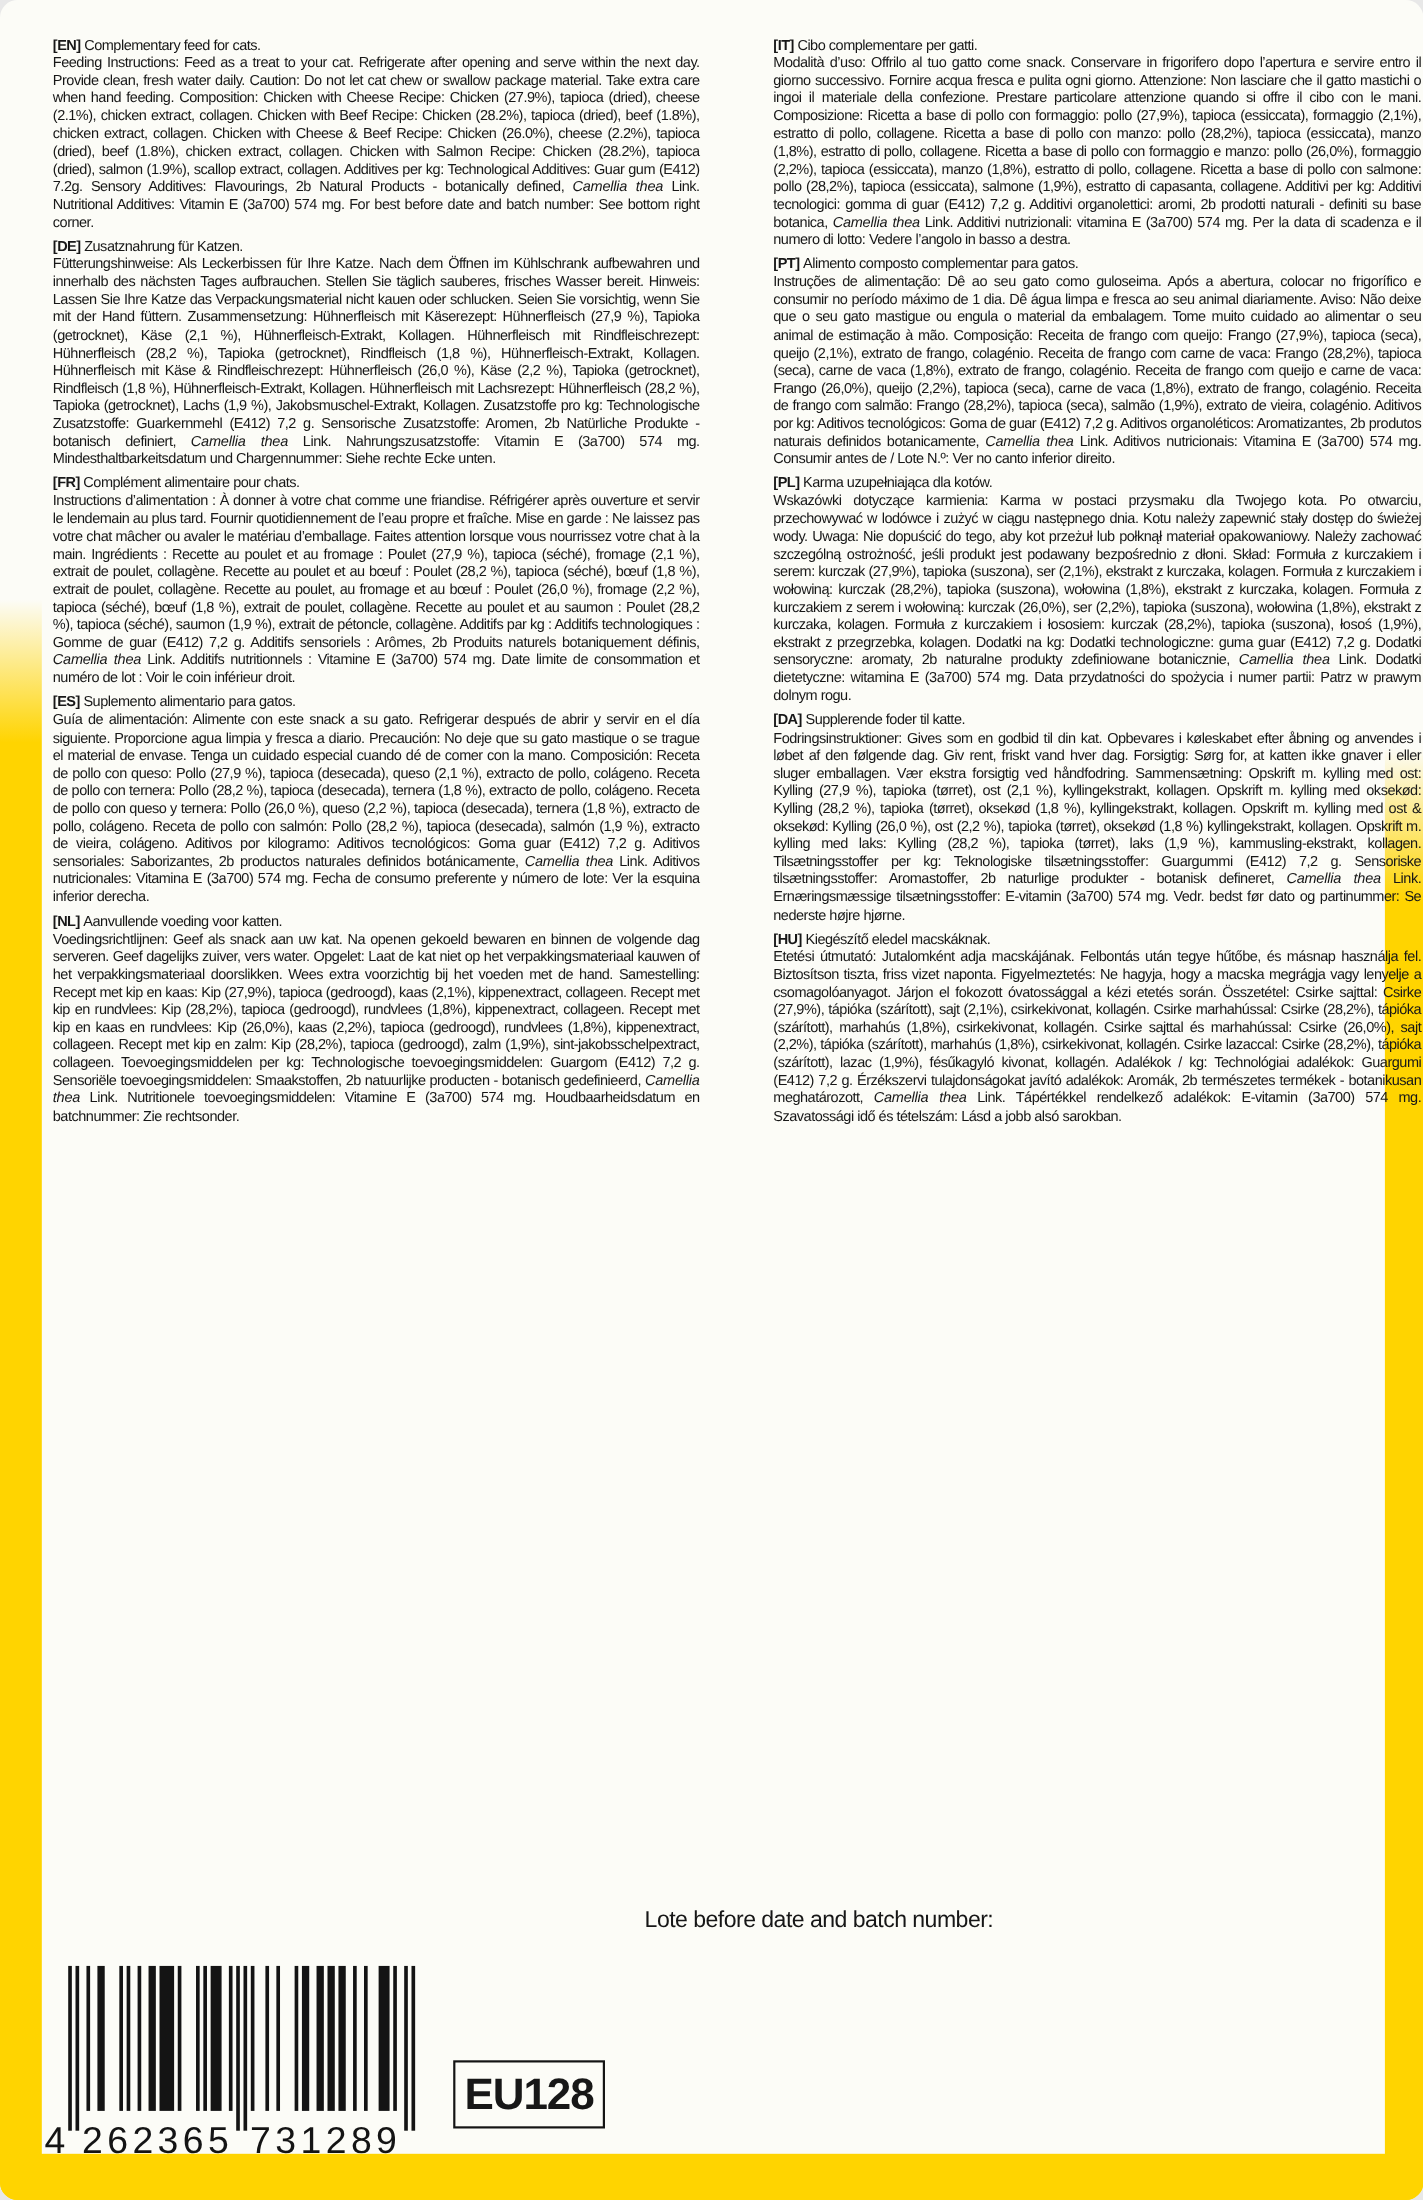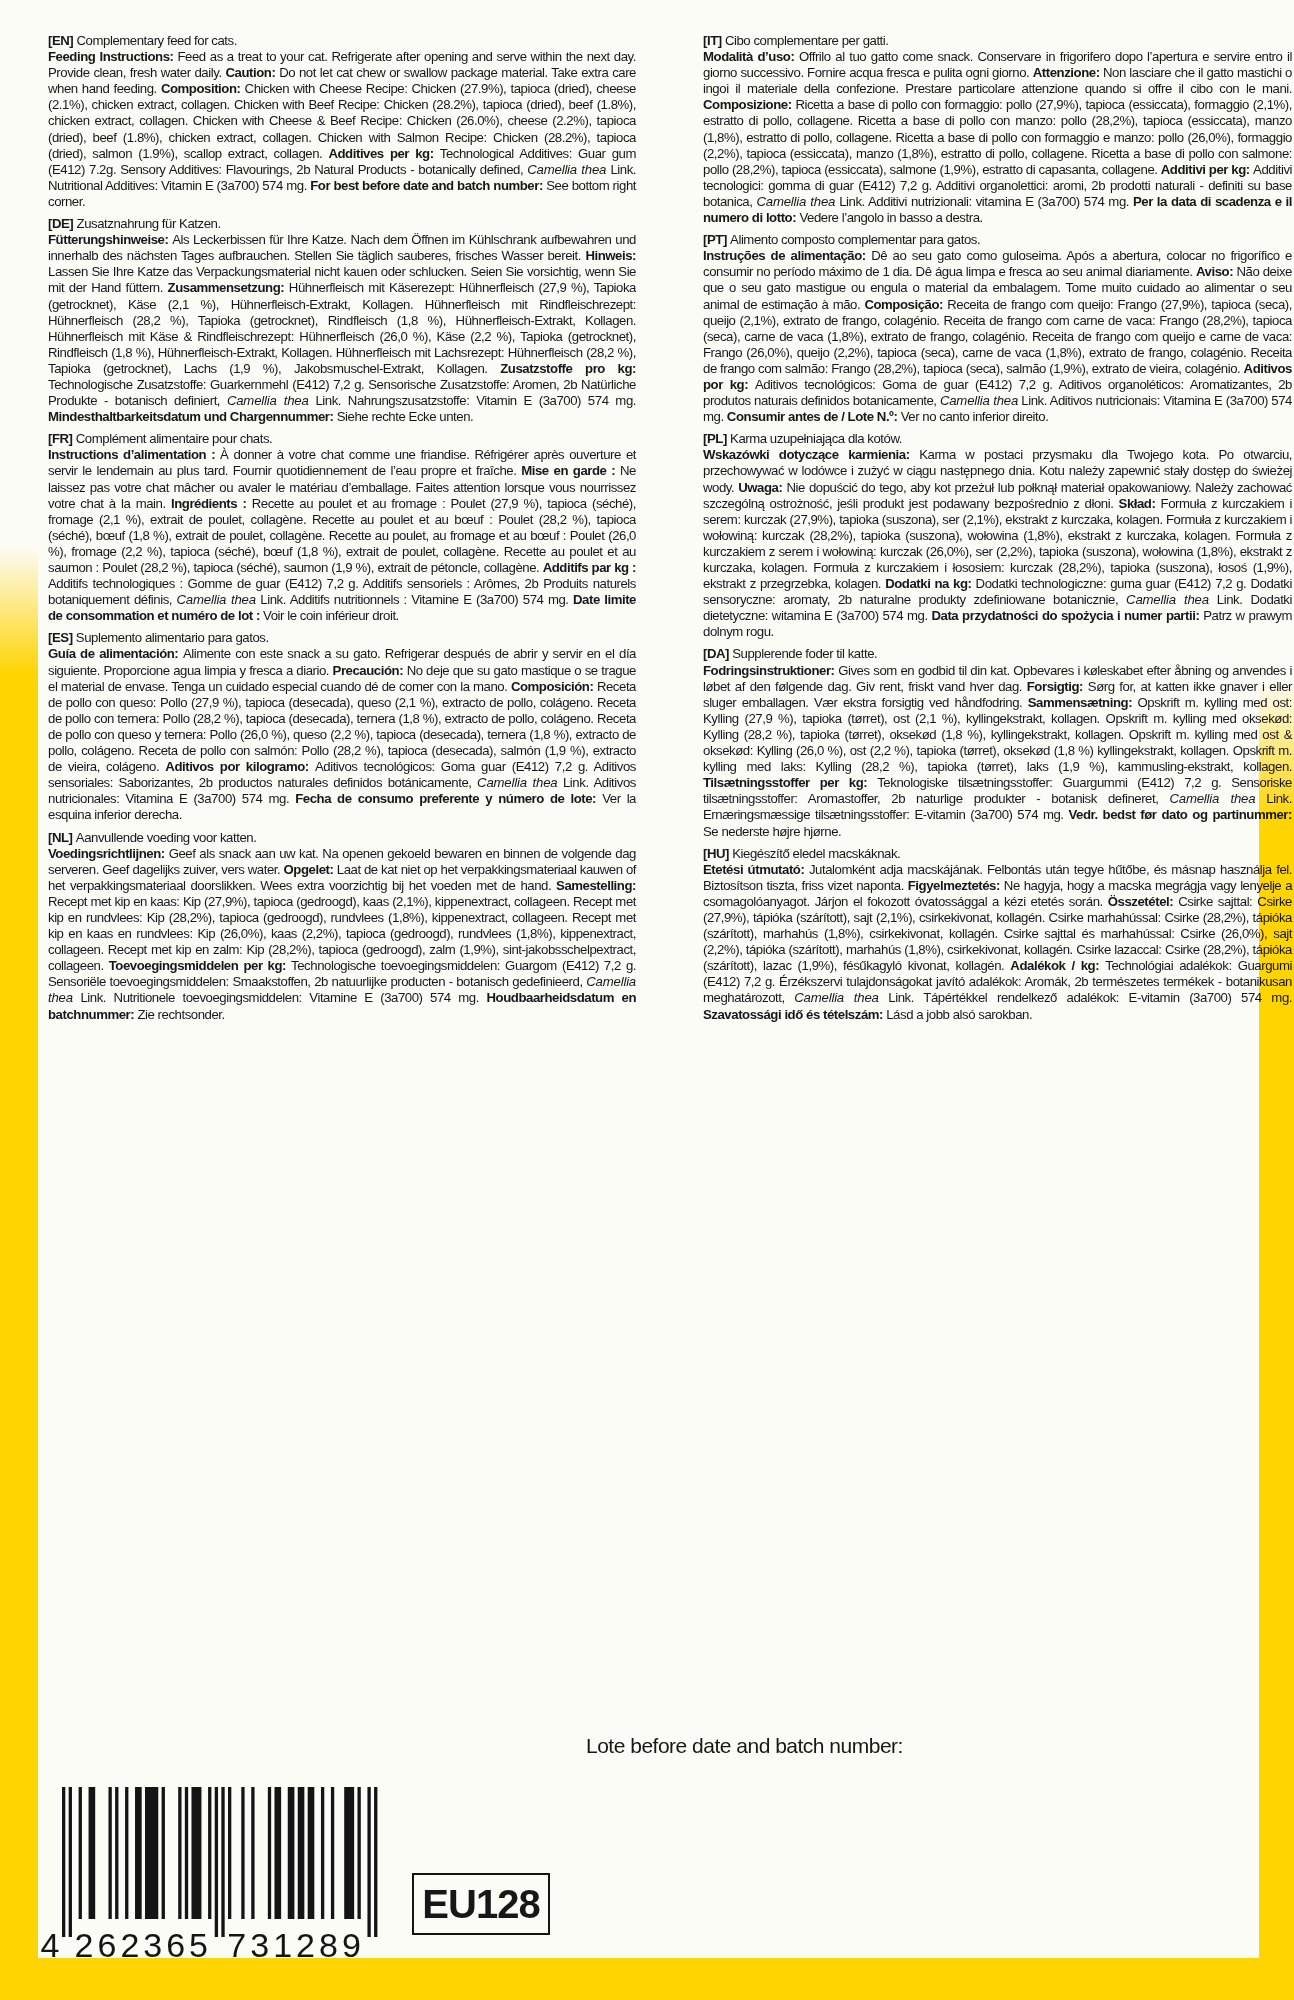--- a/index.html
+++ b/index.html
@@ -1,37 +1,38 @@
 <!DOCTYPE html>
 <html style="--yellow: #ffd400; --paper: #fcfcf7; --ink: #171717;"><head>
 <meta charset="utf-8">
 <style>
   html,body{margin:0;padding:0;background:#e8e8e8;}
   .page{
     position:relative;width:1294px;height:2000px;overflow:hidden;
     background:var(--paper,#fcfcf7);
     font-family:"Liberation Sans","DejaVu Sans",sans-serif;
     color:var(--ink,#171717);
+    border-radius:16px;
   }
   .edge{position:absolute;pointer-events:none;}
   .edge-left{left:0;top:0;width:38px;height:100%;
     background:linear-gradient(to bottom, rgba(255,212,0,0) 0px, rgba(255,212,0,0) 545px, var(--yellow,#ffd400) 675px, var(--yellow,#ffd400) 100%);}
   .edge-right{right:0;top:0;width:35px;height:100%;
     background:linear-gradient(to bottom, rgba(255,212,0,0) 0px, rgba(255,212,0,0) 680px, var(--yellow,#ffd400) 820px, var(--yellow,#ffd400) 100%);}
   .edge-bottom{left:0;bottom:0;width:100%;height:42px;background:var(--yellow,#ffd400);}
   .col{position:absolute;top:33px;width:588px;}
   .col-left{left:48px;}
   .col-right{left:659px;width:589px;margin-left:44px;}
   .section{margin:0 0 6px 0;}
   .sec-head,.sec-body{
     font-size:13.2px;line-height:16.1px;letter-spacing:-0.45px;
     text-align:justify;margin:0;
   }
   .sec-head{text-align:left;}
-  .sec-body b{font-weight:bold;}
+  .sec-body b{font-weight:normal;}
   .sec-body i{font-style:italic;letter-spacing:-0.2px;}
   .best-before{
     position:absolute;left:586px;top:1734px;
     font-size:21px;letter-spacing:-0.5px;white-space:nowrap;
   }
   .barcode{position:absolute;left:40px;top:1787px;width:340px;height:175px;}
   .barcode svg{display:block;}
   .barcode rect{fill:#141414;}
   .barcode text{font-family:"Liberation Sans","DejaVu Sans",sans-serif;font-size:34px;fill:#141414;}
   .barcode text.grp{letter-spacing:4px;}

